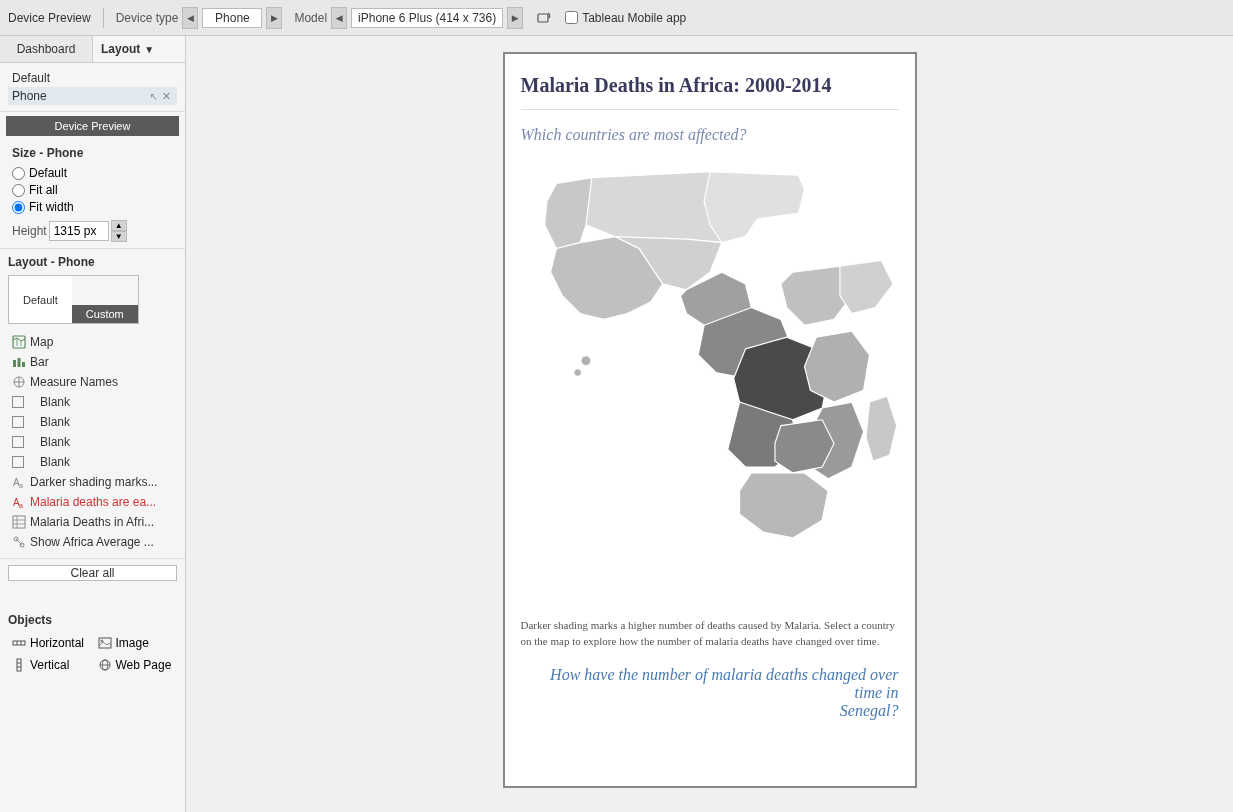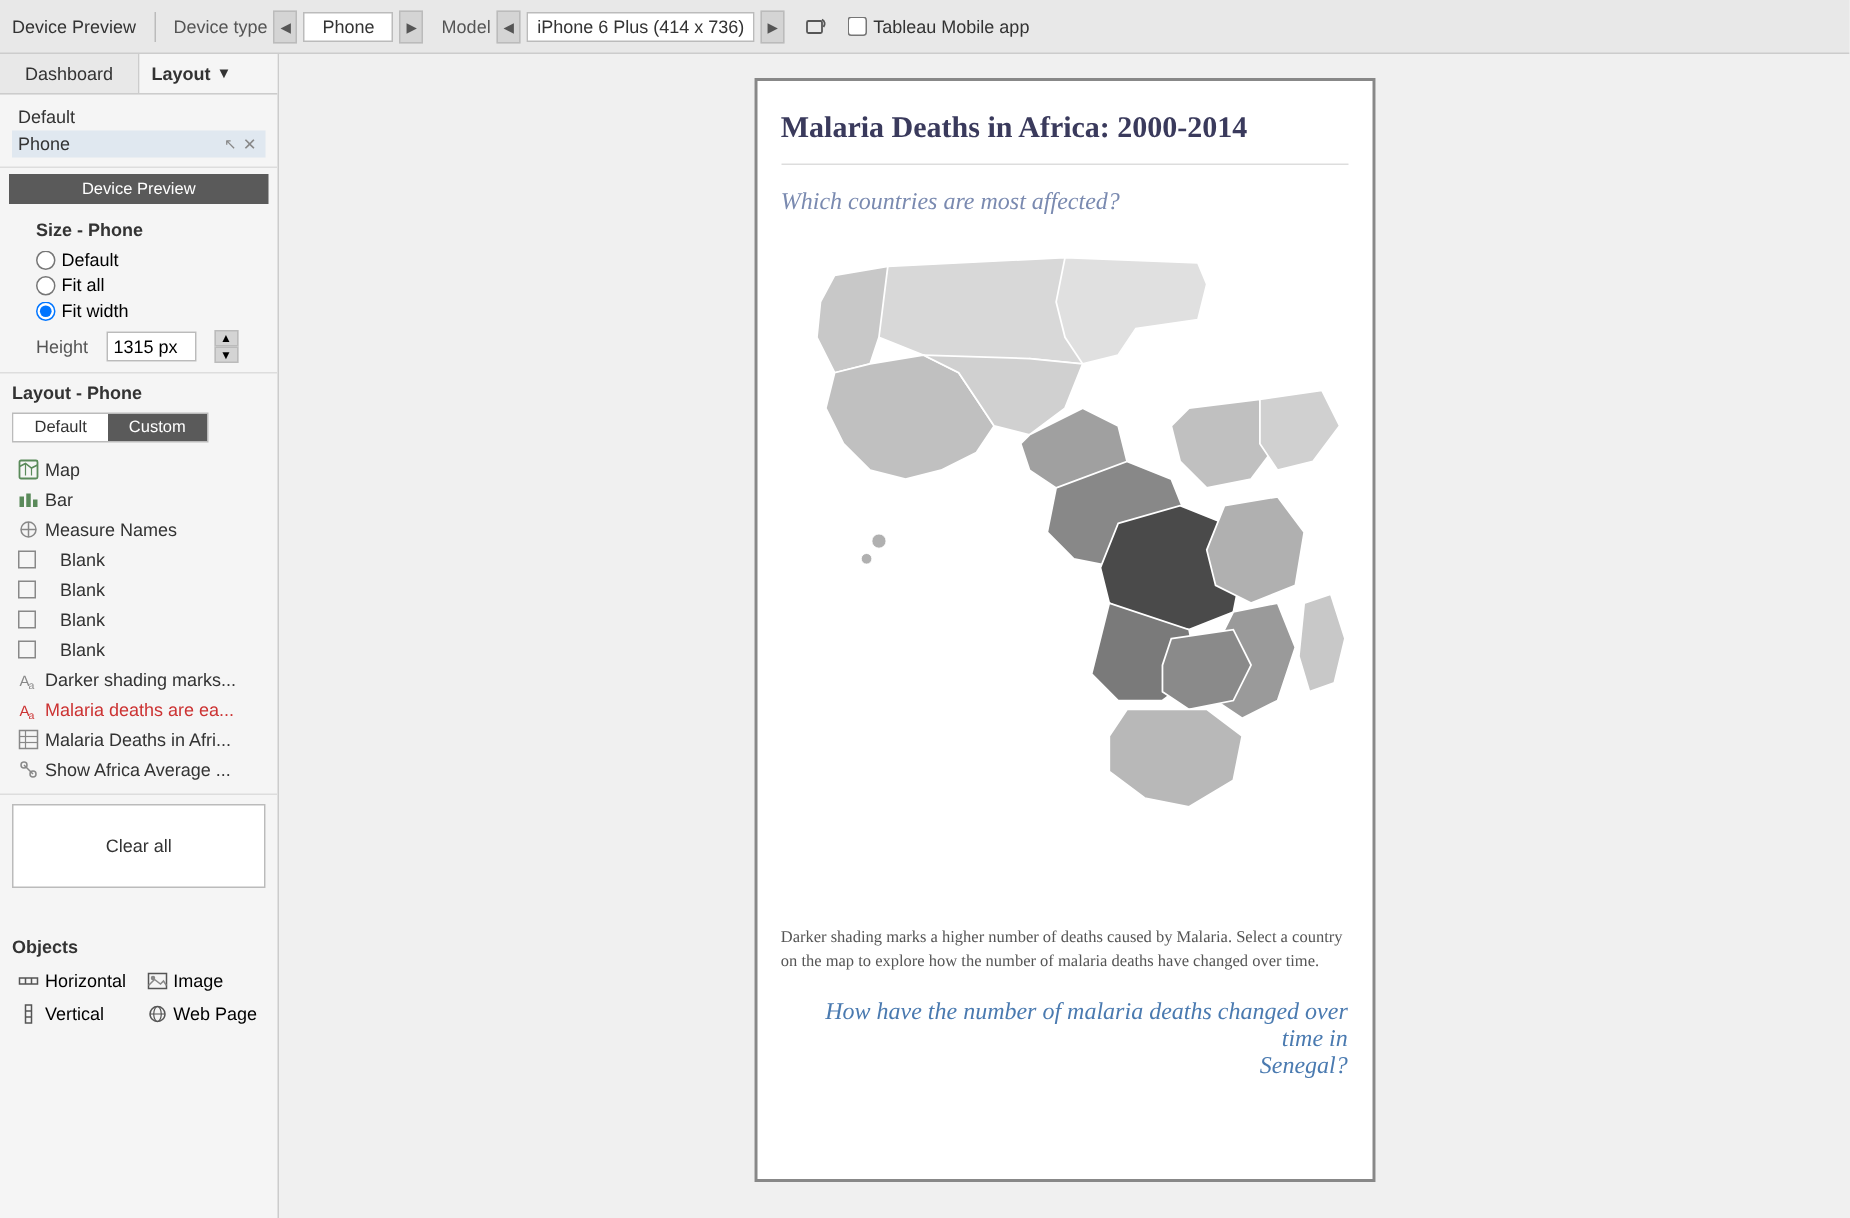--- a/index.html
+++ b/index.html
@@ -55,47 +55,47 @@
     .device-item.phone { background: #e0e8f0; }
     .device-item-name { font-size: 12px; }
     .close-x { cursor: pointer; color: #888; font-size: 11px; padding: 0 2px; }
 
     .device-preview-btn {
       margin: 4px 6px; padding: 4px 8px; background: #5a5a5a; color: white;
       border: none; cursor: pointer; font-size: 11px; width: calc(100% - 12px);
     }
 
     
-    .size-section { padding: 6px 24px; border-bottom: 1px solid #ddd; }
+    .size-section { padding: 6px 12px; border-bottom: 1px solid #ddd; }
     .size-title { font-size: 12px; font-weight: bold; color: #333; margin-bottom: 6px; }
     .radio-group { display: flex; flex-direction: column; gap: 3px; margin-bottom: 6px; }
     .radio-item { display: flex; align-items: center; gap: 4px; font-size: 12px; cursor: pointer; }
     .radio-item input[type=radio] { cursor: pointer; }
-    .height-row { display: flex; align-items: center; gap: 12px; margin-top: 4px; }
+    .height-row { display: flex; align-items: center; gap: 2px; margin-top: 4px; }
     .height-label { font-size: 12px; color: #555; }
     .height-input {
       border: 1px solid #bbb; background: white; padding: 2px 4px;
       font-size: 12px; width: 60px;
     }
     .stepper { display: flex; flex-direction: column; }
     .stepper-btn {
       background: #d4d4d4; border: 1px solid #bbb; cursor: pointer;
       width: 16px; height: 11px; display: flex; align-items: center;
       justify-content: center; font-size: 8px; line-height: 1;
     }
 
     
     .layout-section { padding: 6px 8px; border-bottom: 1px solid #ddd; }
     .layout-title { font-size: 12px; font-weight: bold; color: #333; margin-bottom: 6px; }
     .toggle-group { display: flex; border: 1px solid #bbb; width: fit-content; margin-bottom: 8px; }
     .toggle-btn {
       padding: 3px 14px; font-size: 11px; cursor: pointer; border: none;
       background: white; color: #333;
     }
-    .toggle-btn.active { background: #5a5a5a; color: white; }
+    .toggle-btn.active { background: #5a5a5a; color: white; margin-top: 29px; }
 
     
     .sheet-list { display: flex; flex-direction: column; }
     .sheet-item {
       display: flex; align-items: center; gap: 4px; padding: 3px 4px;
       font-size: 12px; color: #333; cursor: pointer;
     }
     .sheet-icon { width: 14px; height: 14px; flex-shrink: 0; }
     .sheet-icon svg { width: 14px; height: 14px; }
     .sheet-name { font-size: 12px; overflow: hidden; text-overflow: ellipsis; white-space: nowrap; }
@@ -103,21 +103,21 @@
 
     
     .blank-item {
       display: flex; align-items: center; gap: 16px; padding: 3px 4px;
       font-size: 12px; color: #333; cursor: pointer;
     }
     .blank-checkbox { width: 12px; height: 12px; border: 1px solid #888; flex-shrink: 0; }
 
     
     .clear-all-btn {
-      margin: 6px 8px; padding: 20px; background: white; border: 1px solid #bbb;
+      margin: 6px 8px; padding: 0; background: white; border: 1px solid #bbb;
       cursor: pointer; font-size: 12px; color: #333; width: calc(100% - 16px);
     }
 
     
     .objects-section { padding: 6px 8px; margin-top: 20px; }
     .objects-title { font-size: 12px; font-weight: bold; color: #333; margin-bottom: 6px; }
     .objects-grid { display: grid; grid-template-columns: 1fr 1fr; gap: 2px; }
     .object-item {
       display: flex; align-items: center; gap: 4px; padding: 3px 4px;
       font-size: 12px; cursor: pointer;

